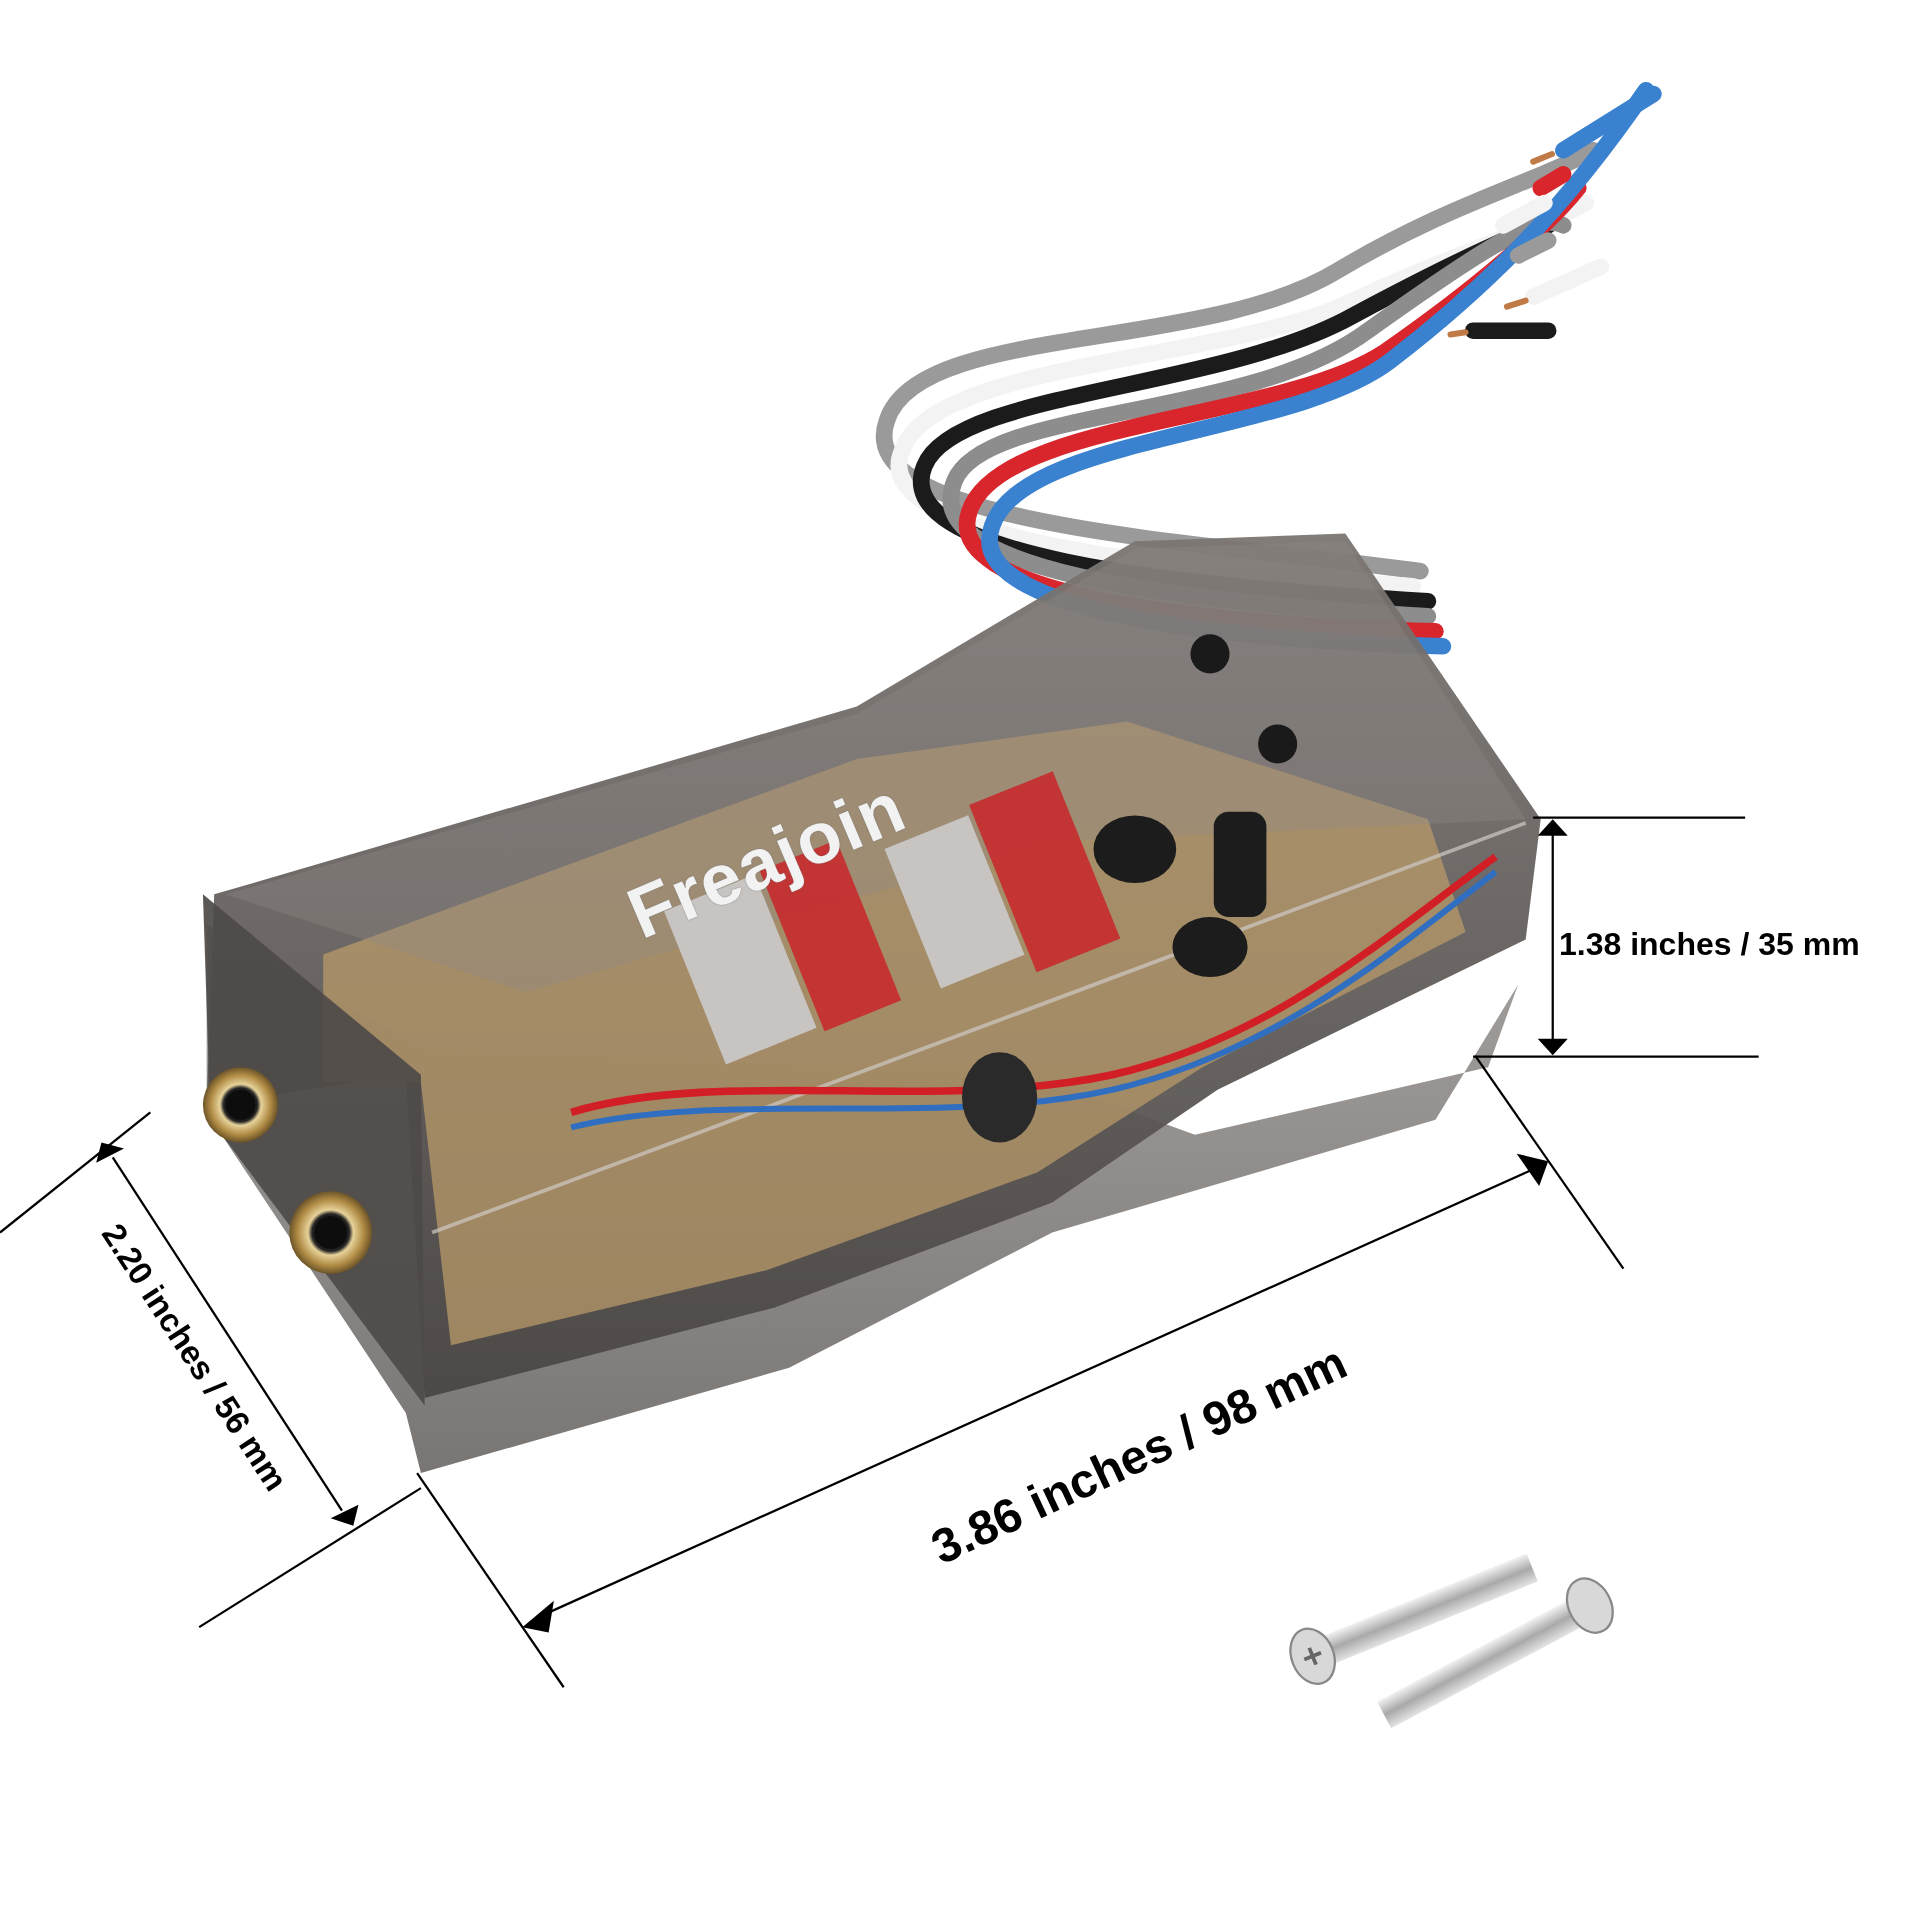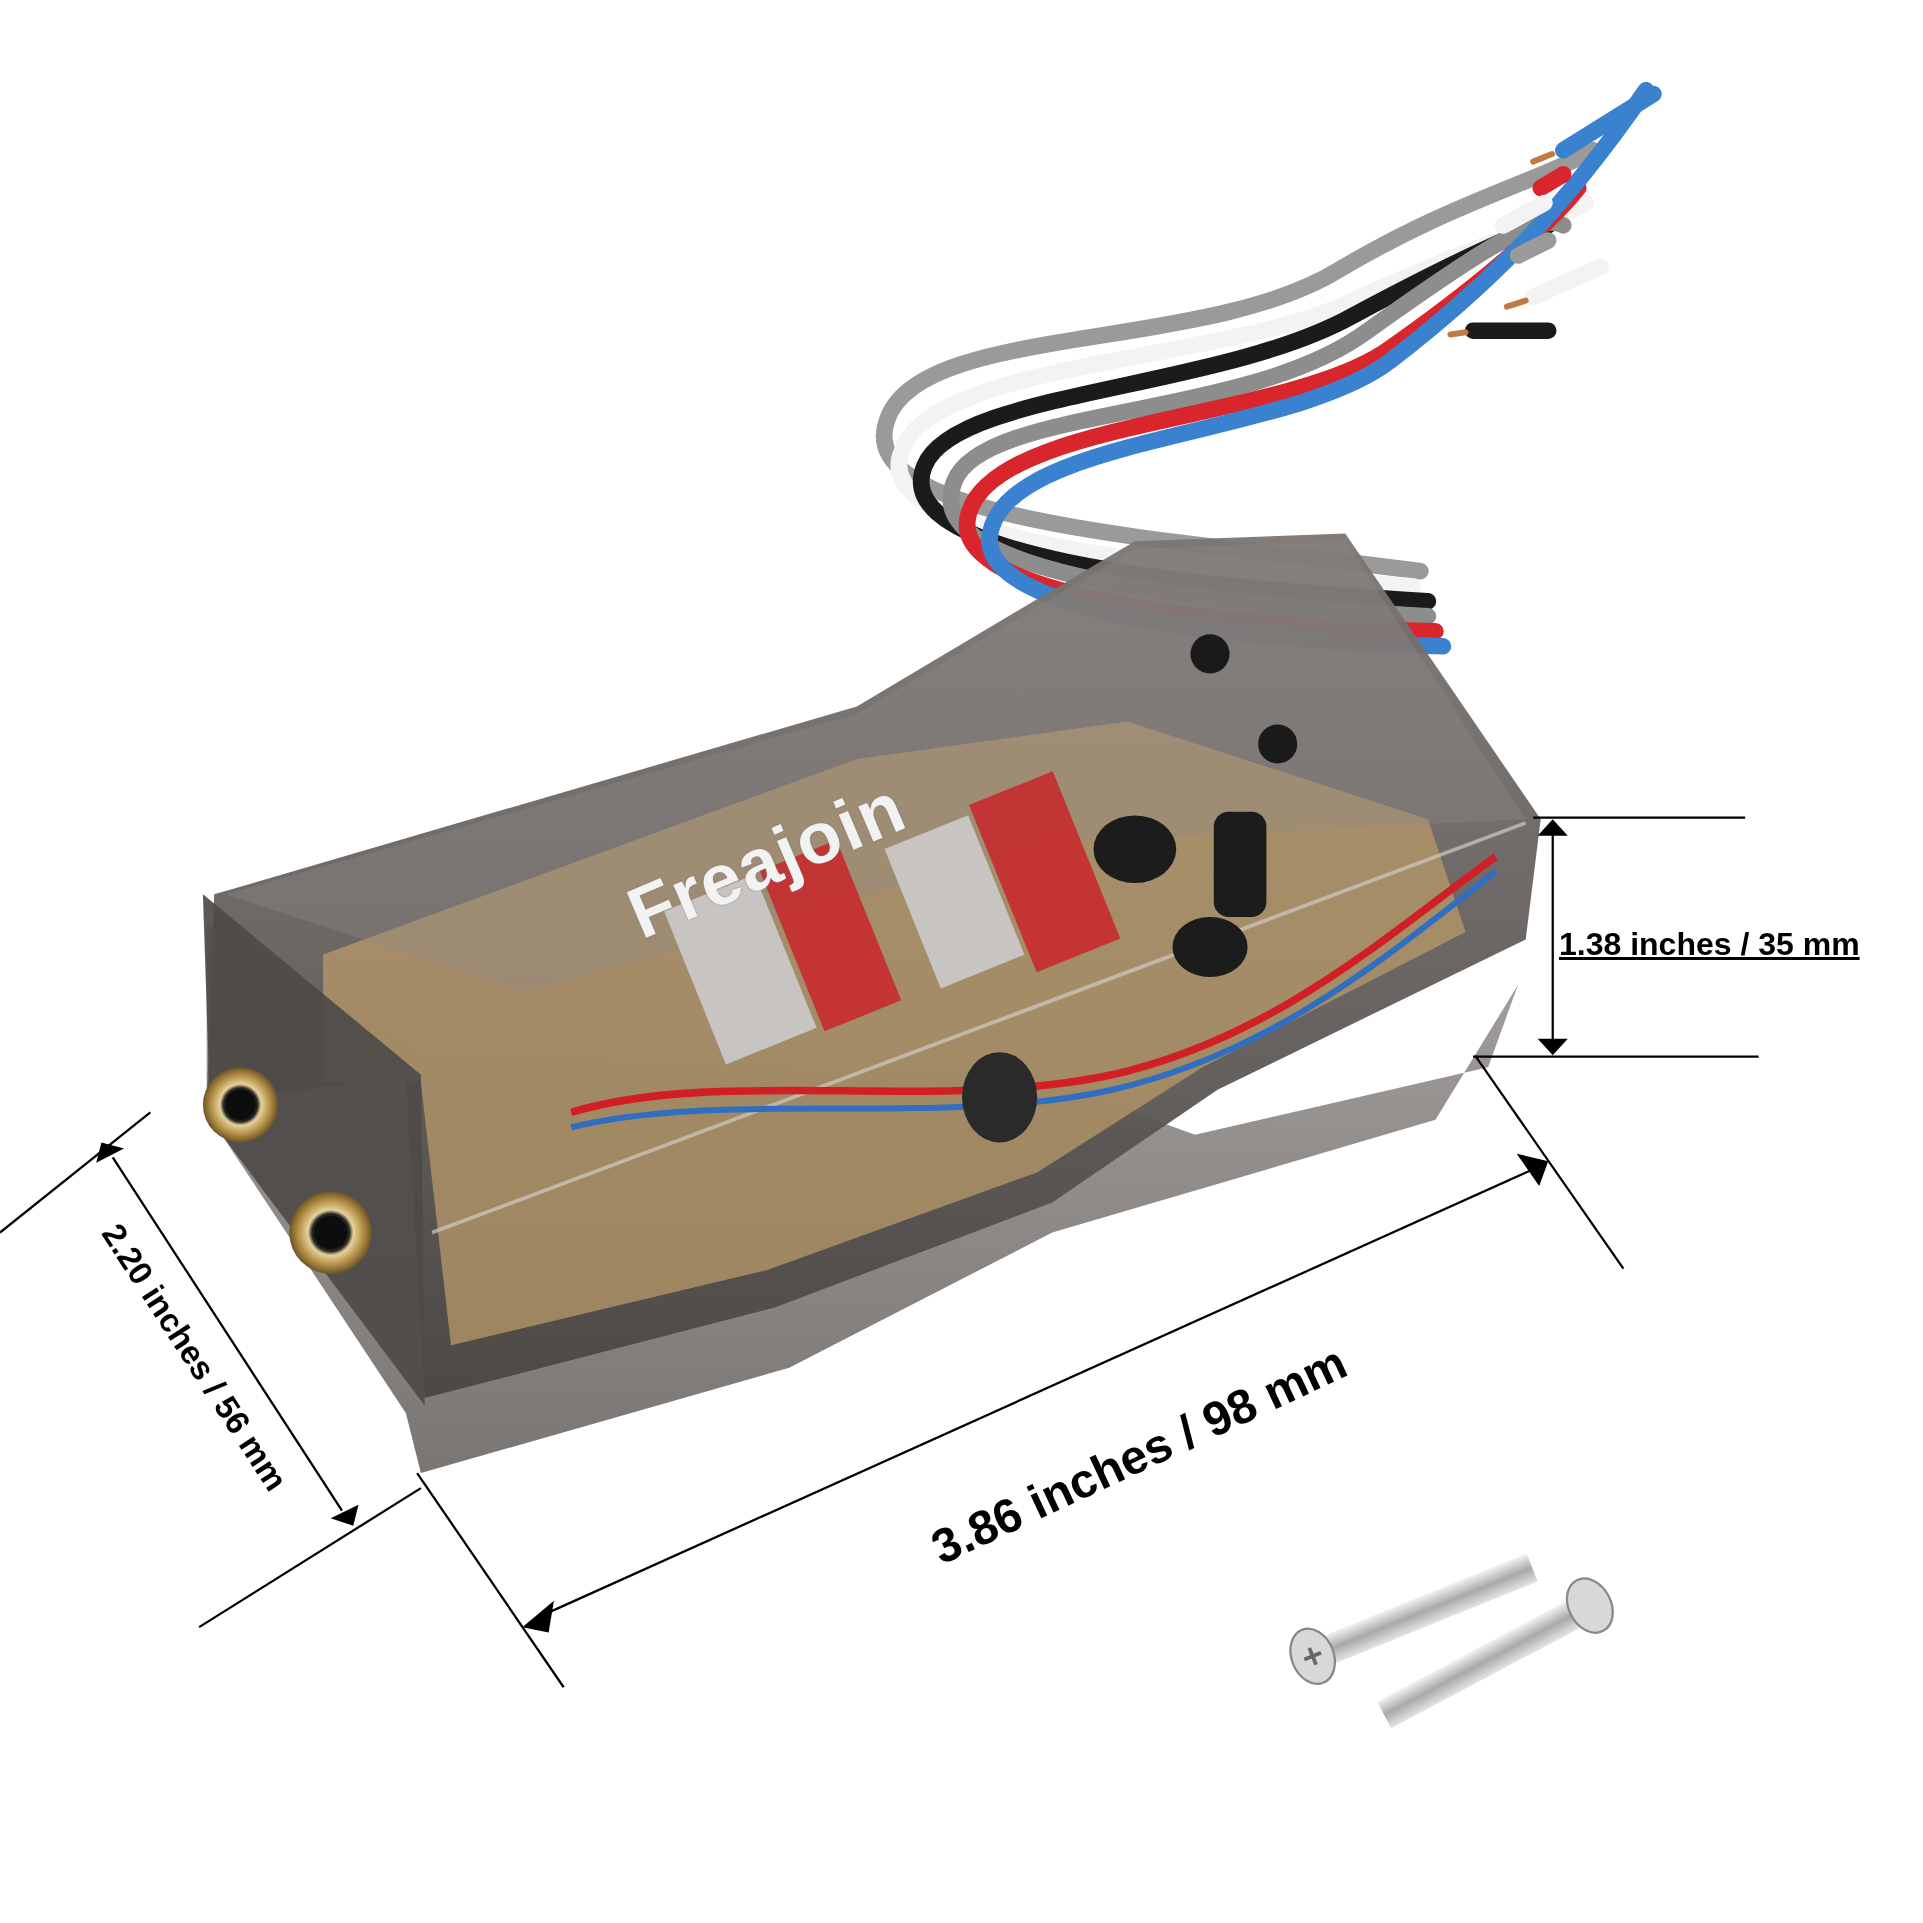--- a/index.html
+++ b/index.html
@@ -1,21 +1,21 @@
 <!DOCTYPE html>
 <html style="font-size:12px"><head>
 <meta charset="utf-8">
 <style>
   html, body { margin: 0; padding: 0; background: #ffffff; }
   body { width: 1924px; height: 1924px; position: relative; overflow: hidden;
          font-family: "Liberation Sans", sans-serif; }
   #stage { position: absolute; left: 0; top: 0; width: 1924px; height: 1924px; }
   .dim-label { position: absolute; font-family: "Liberation Sans", sans-serif; font-weight: bold;
                color: #000; white-space: nowrap; transform-origin: 0 0; }
-  #label-height { left: 1559px; top: 926px; font-size: 32px; text-decoration: underline; }
+  #label-height { left: 1559px; top: 926px; font-size: 32px; }
   #label-length { left: 923px; top: 1525px; font-size: 48px; transform: rotate(-25deg); }
   #label-width  { left: 126px; top: 1217px; font-size: 33px; transform: rotate(57deg); }
   #brand-logo { position: absolute; left: 616px; top: 879px; font-size: 72px; font-weight: bold;
                 color: #f2f2f2; transform: rotate(-23deg); transform-origin: 0 0;
                 letter-spacing: 1.5px; text-shadow: 0 0 1.5px #777; }
 </style>
 </head>
 <body>
 
 <div id="stage">

